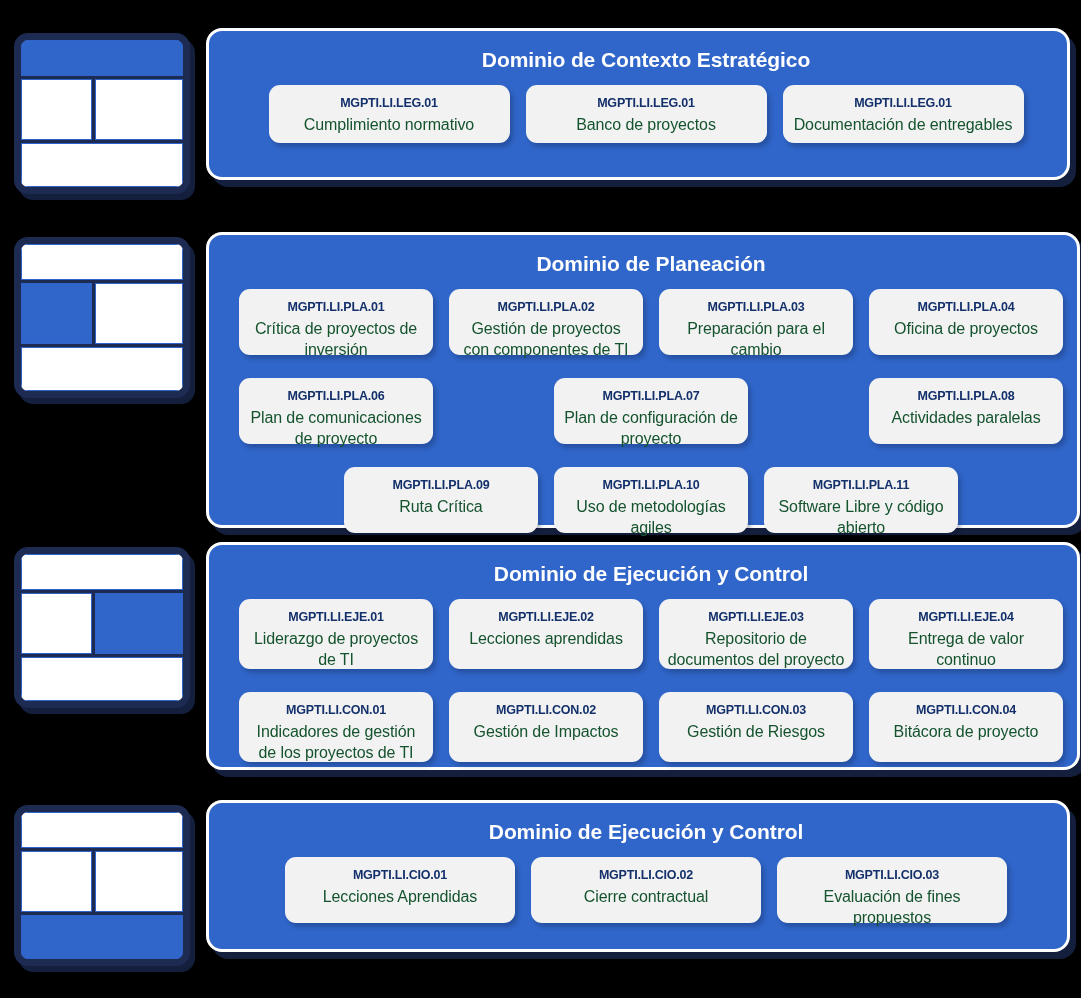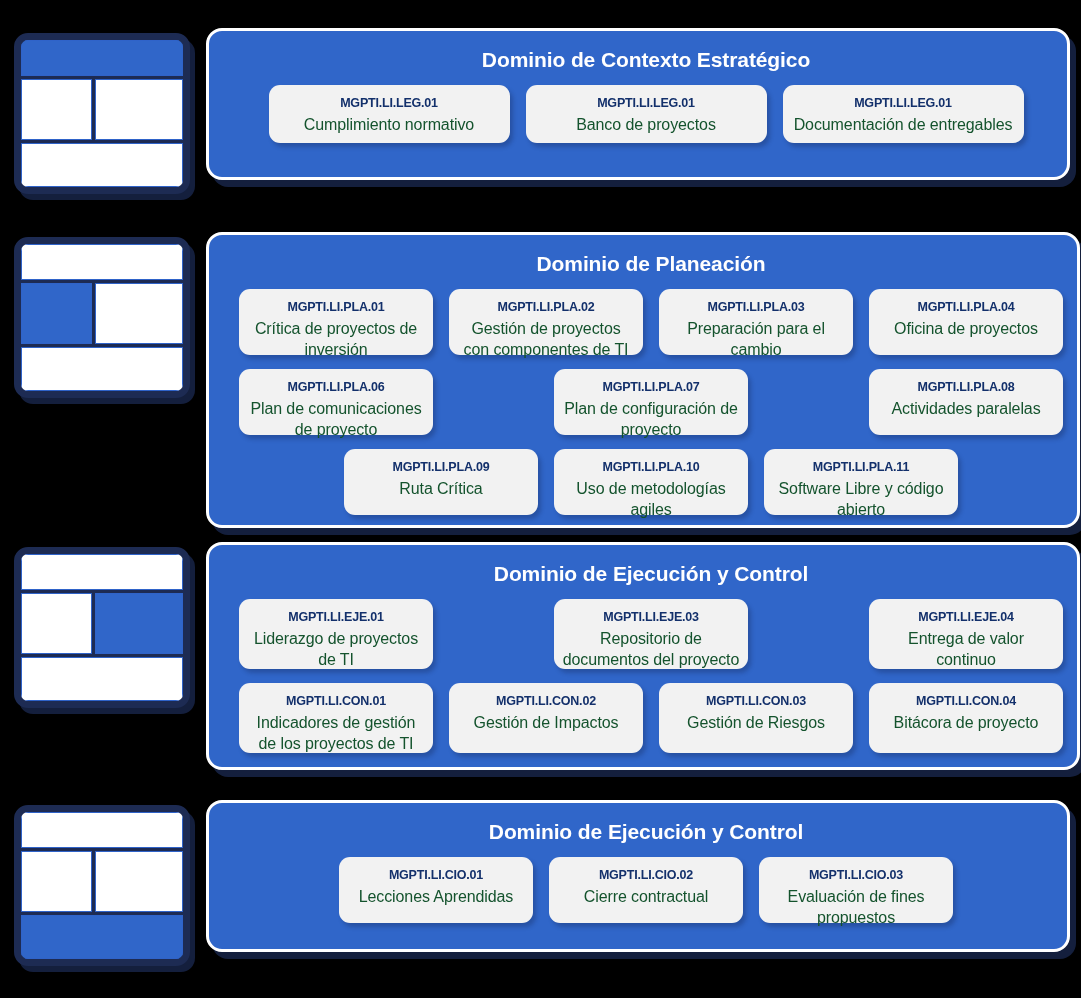--- a/index.html
+++ b/index.html
@@ -79,21 +79,21 @@
     text-align: center;
     letter-spacing: -0.1px;
     line-height: 1.25;
     padding: 6px 0 12px 0;
   }
 
   .card-row {
     display: flex;
     justify-content: center;
     gap: 16px;
-    margin-bottom: 14px;
+    margin-bottom: 23px;
   }
   .card-row:last-child { margin-bottom: 0; }
   .card-row.stretch { justify-content: space-between; }
 
   .card {
     background: #f2f2f2;
     border-radius: 11px;
     box-shadow: 3px 4px 4px rgba(10,20,50,0.25);
     padding: 10px 8px;
     text-align: center;
@@ -115,21 +115,21 @@
     color: #14532d;
     font-size: 16px;
     line-height: 1.32;
     letter-spacing: -0.1px;
   }
 
   
   .sec-leg .card { width: 241px; height: 58px; }
   .sec-pla .card { width: 194px; height: 66px; }
   .sec-eje .card { width: 194px; height: 70px; }
-  .sec-cio .card { width: 194px; height: 66px; }
+  .sec-cio .card { width: 230px; height: 66px; }
 </style>
 </head>
 <body>
 
 <div id="root">
 
   <div class="section-row sec-leg" style="top:28px; left:14px; width:1056px;">
 
     <div class="icon-wrap" style="margin-right:16px; margin-top:5px;">
       <div class="grid-icon">
@@ -256,20 +256,24 @@
 
     <div class="panel" style="height:228px;">
       <div class="panel-title">Dominio de Ejecución y Control</div>
 
       <div class="card-row stretch">
         <div class="card">
           <div class="card-code">MGPTI.LI.EJE.01</div>
           <div class="card-desc">Liderazgo de proyectos de TI</div>
         </div>
         <div class="card">
+          <div class="card-code">MGPTI.LI.EJE.02</div>
+          <div class="card-desc">Lecciones aprendidas</div>
+        </div>
+        <div class="card">
           <div class="card-code">MGPTI.LI.EJE.03</div>
           <div class="card-desc">Repositorio de documentos del proyecto</div>
         </div>
         <div class="card">
           <div class="card-code">MGPTI.LI.EJE.04</div>
           <div class="card-desc">Entrega de valor continuo</div>
         </div>
       </div>
 
       <div class="card-row stretch">

